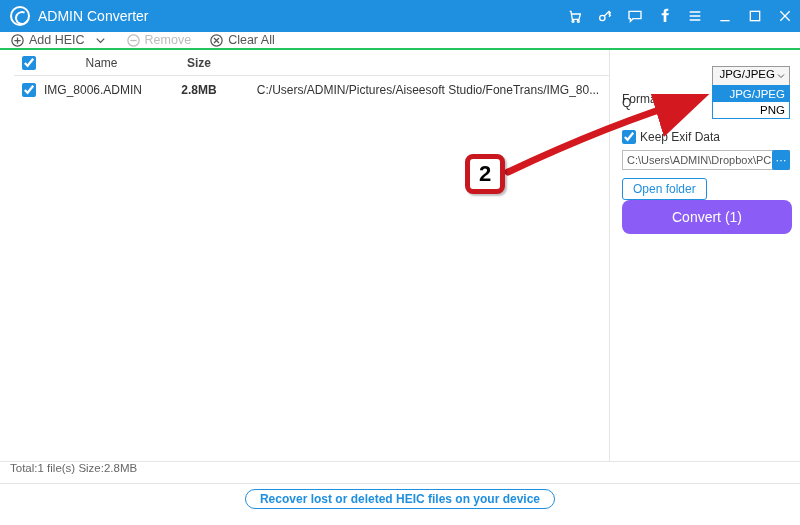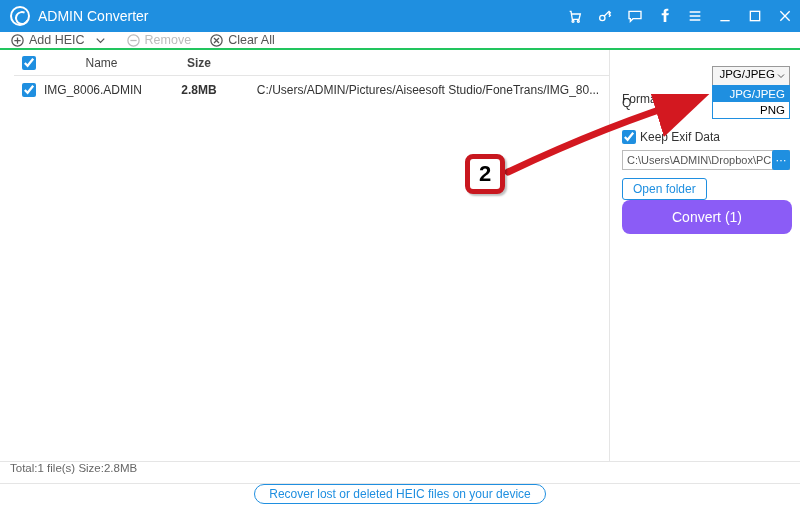--- a/index.html
+++ b/index.html
@@ -37,21 +37,21 @@
   .dropdown { position:absolute; top:19px; left:0; width:78px; border:1px solid #1f8fe0; background:#fff; z-index:5;}
   .dropdown .opt { font-size:11.5px; padding:2px 4px; cursor:pointer;}
   .dropdown .opt.sel { background:#1f8fe0; color:#fff;}
   .path-row { position:relative; margin-top:4px;}
   .path-input { width:168px; height:20px; border:1px solid #bbb; font-size:11px; padding:0 18px 0 4px; color:#555; background:#fff;}
   .path-more { position:absolute; right:0; top:0; width:18px; height:20px; background:#1f8fe0; color:#fff; display:flex; align-items:center; justify-content:center; font-size:11px; cursor:pointer; border-radius:2px;}
   .open-folder { margin-top:8px; border:1px solid #1f8fe0; color:#1f8fe0; background:#fff; padding:3px 10px; font-size:12px; border-radius:3px; cursor:pointer;}
   .convert-btn { width:170px; height:34px; background:#8b5cf6; color:#fff; border:none; border-radius:8px; font-size:14px; cursor:pointer;}
   .statusbar { height:22px; border-top:1px solid #e5e5e5; display:flex; align-items:flex-start; font-size:11.5px; color:#666; padding:0 10px;}
   .statusbar .spacer{flex:1;}
-  .bottom-link { height:26px; display:flex; align-items:flex-start; justify-content:center; border-top:1px solid #e5e5e5;}
+  .bottom-link { height:26px; display:flex; align-items:flex-end; justify-content:center; border-top:1px solid #e5e5e5;font-weight:bold;}
   .bottom-link a { border:1px solid #1f8fe0; color:#1f8fe0; padding:2px 14px; font-size:12px; border-radius:12px; text-decoration:none; cursor:pointer;}
   
   .anno-2 { position:absolute; left:465px; top:154px; width:40px; height:40px; border:5px solid #c8171f; border-radius:8px; background:#fff; display:flex; align-items:center; justify-content:center; font-size:22px; font-weight:700; color:#000; z-index:20; box-shadow: 2px 2px 2px rgba(0,0,0,.25);}
   .arrow-svg { position:absolute; left:500px; top:94px; width:210px; height:85px; z-index:19; pointer-events:none;}
 </style>
 </head>
 <body>
 
 <div class="titlebar">
   <div class="logo"></div>

